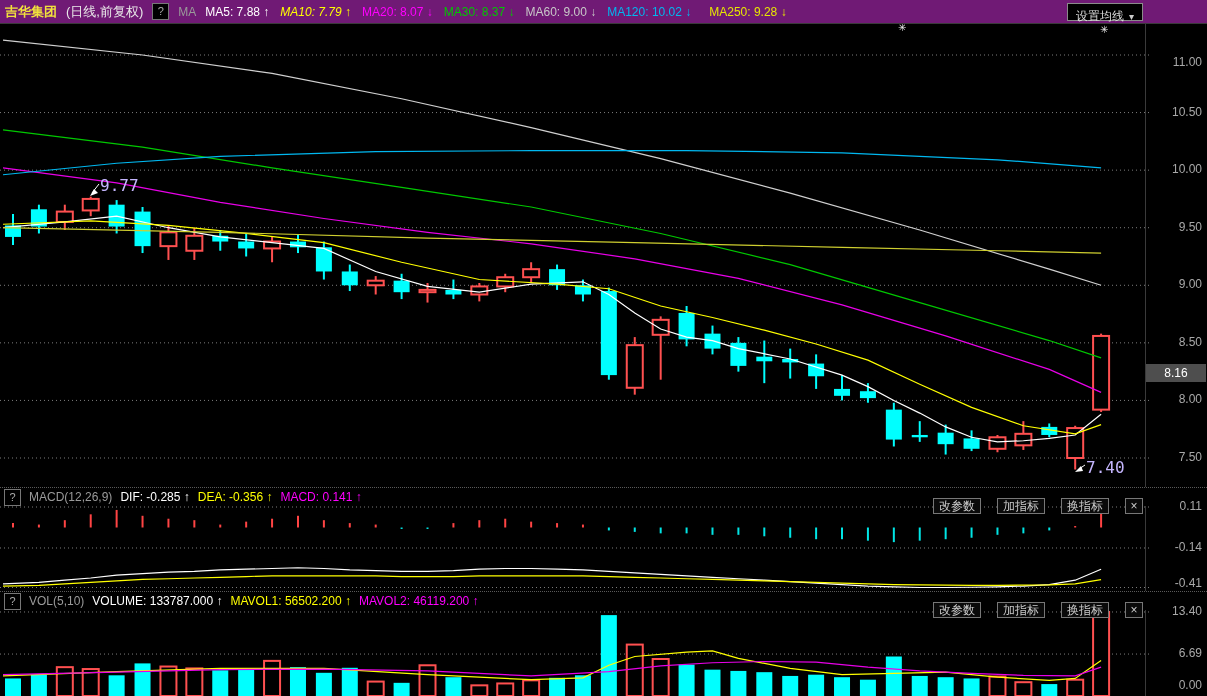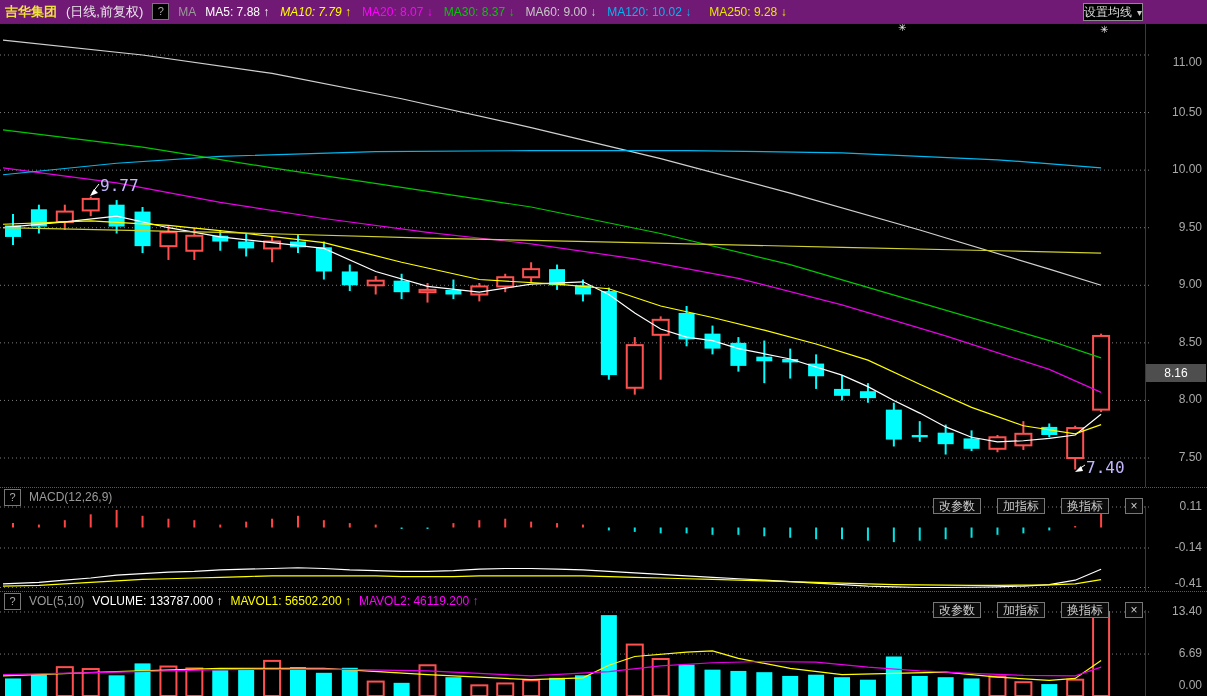--- a/index.html
+++ b/index.html
@@ -10,21 +10,21 @@
   
   .topbar{position:absolute;left:0;top:0;width:1207px;height:24px;background:#701a75;
           border-bottom:1px solid #3a3a3a;display:flex;align-items:center;gap:9px;
           padding-left:5px;box-sizing:border-box;font-size:12px;z-index:3;}
   .title{color:#f0e13c;font-size:13px;font-weight:bold;}
   .subtitle{color:#e8e8e8;font-size:13px;}
   .helpbox{display:inline-block;width:15px;height:15px;line-height:14px;text-align:center;
            border:1px solid #777;color:#aaa;font-size:11px;background:#000;cursor:default;}
   .ma-prefix{color:#9a9a9a;}
   .ma-item{white-space:nowrap;}
-  .settings-btn{position:absolute;right:64px;top:3px;height:18px;line-height:16px;padding:0 0;
+  .settings-btn{position:absolute;right:64px;top:3px;height:18px;line-height:24px;padding:0 8px;
            background:#000;border:1px solid #8a8a8a;color:#ddd;font-size:12px;cursor:pointer;}
   .settings-btn .caret{margin-left:5px;font-size:10px;color:#ccc;}
   
   .phead{position:absolute;left:0;width:1207px;height:19px;background:#000;
          border-top:1px dotted #5a5a5a;display:flex;align-items:center;gap:8px;
          padding-left:4px;box-sizing:border-box;font-size:12px;z-index:3;}
   .pname{color:#9a9a9a;}
   .btn-group{position:absolute;right:64px;top:10px;display:flex;gap:16px;}
   .hbtn{height:16px;line-height:14px;padding:0 5px;border:1px solid #777;background:#0a0a0a;
         color:#ccc;font-size:12px;cursor:pointer;}
@@ -274,20 +274,25 @@
         <span class="ma-item" style="color: rgb(230, 230, 0); margin-left: 7px;">MA250: 9.28 ↓</span>
       </span>
     <button class="settings-btn">
       <span>设置均线</span><span class="caret">▾</span>
     </button>
   </div>
 
   <div class="phead" style="top:487px;">
     <span class="helpbox">?</span>
     <span class="pname">MACD(12,26,9)</span>
+    <span id="macd-items" style="display:flex;gap:8px;">
+        <span class="ma-item" style="color: rgb(255, 255, 255);">DIF: -0.285 ↑</span>
+        <span class="ma-item" style="color: rgb(255, 255, 0);">DEA: -0.356 ↑</span>
+        <span class="ma-item" style="color: rgb(255, 0, 255);">MACD: 0.141 ↑</span>
+      </span>
     <span class="btn-group" id="macd-btns">
         <button class="hbtn">改参数</button>
         <button class="hbtn">加指标</button>
         <button class="hbtn">换指标</button>
         <button class="hbtn close">×</button>
       </span>
   </div>
 
   <div class="phead" style="top:591px;">
     <span class="helpbox">?</span>

